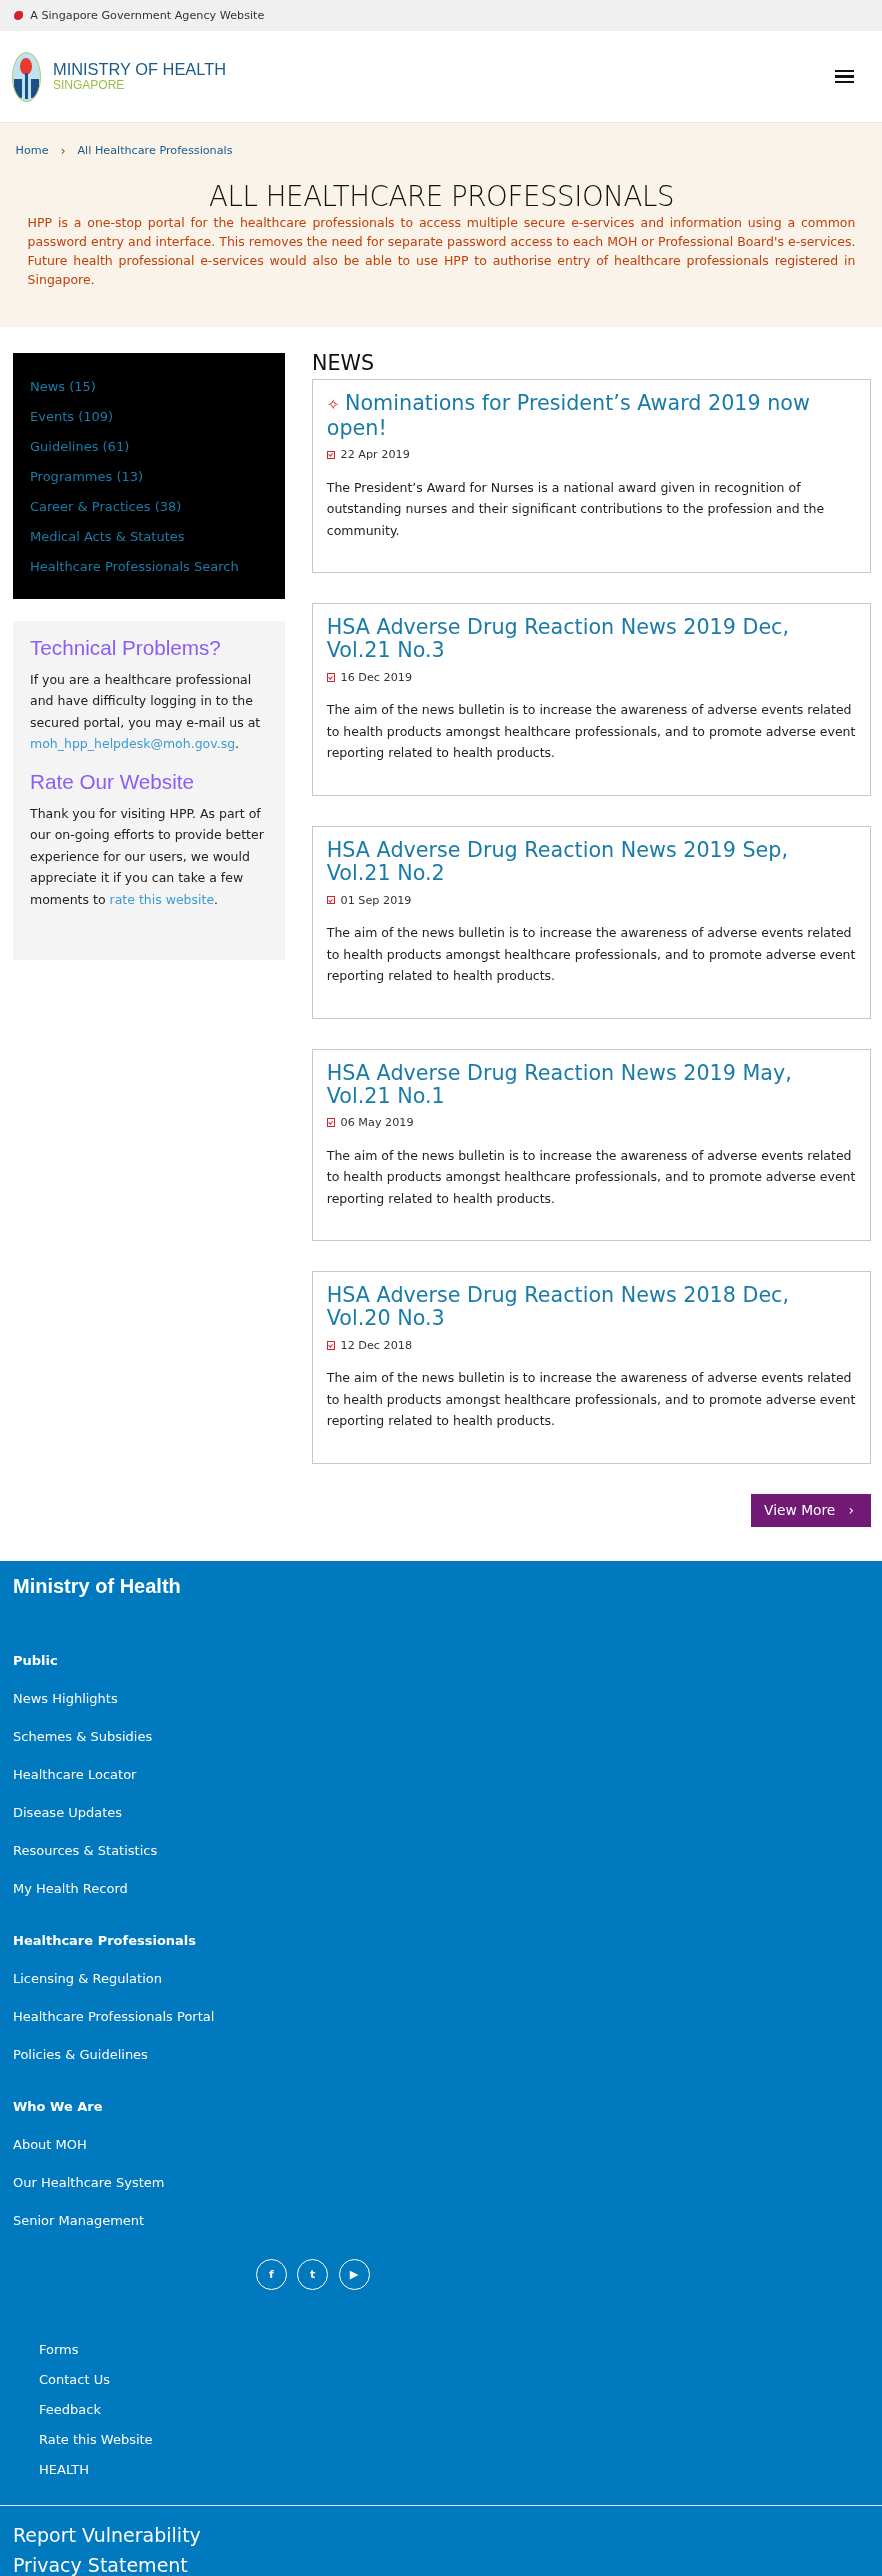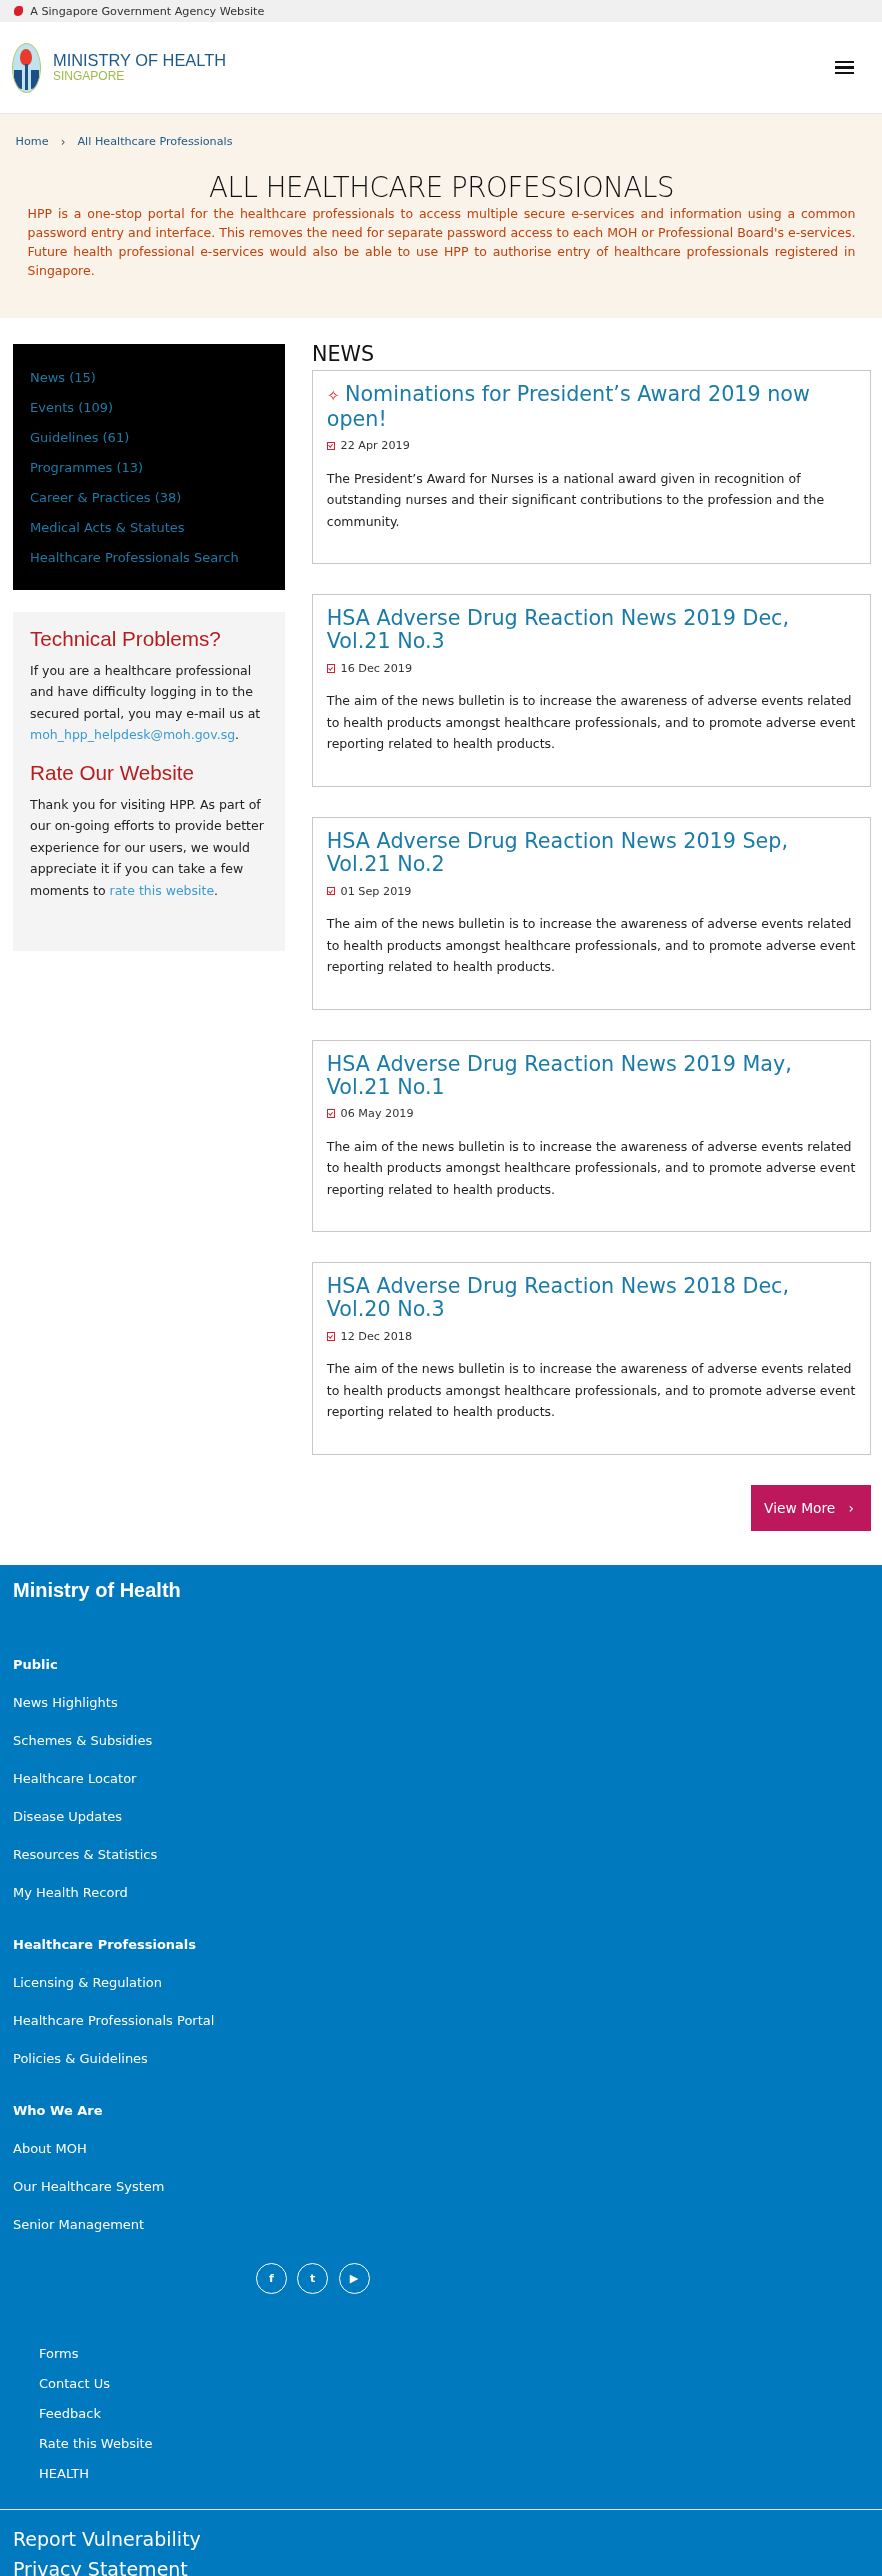--- a/index.html
+++ b/index.html
@@ -1,19 +1,19 @@
 <!DOCTYPE html>
 <html style="font-size:13.8px"><head>
 <meta charset="utf-8">
 <style>
   * { box-sizing: border-box; margin: 0; padding: 0; }
   body { width: 883px; font-family: "DejaVu Sans", sans-serif; color: #222; background: #fff; }
   a { text-decoration: none; }
 
-  .gov-bar { height: 22px; background: #f0f0f0; display: flex; align-items: center; padding-left: 13.8px; font-size: 11.2px; color: #333; }
+  .gov-bar { height: 31px; background: #f0f0f0; display: flex; align-items: center; padding-left: 13.8px; font-size: 11.2px; color: #333; }
   .gov-bar .lion { width: 9.5px; height: 9.5px; background: #d6202e; border-radius: 50% 30% 50% 40%; margin-right: 6.9px; display: inline-block; }
 
   .header { height: 92px; display: flex; align-items: center; justify-content: space-between; padding: 0 12px; border-bottom: 0.9px solid #e6e6e6; }
   .logo { display: flex; align-items: center; }
   .logo-mark { width: 29px; height: 50px; border-radius: 50%; border: 1.7px solid #b6c96a; background: #bfe3ef; position: relative; overflow: hidden; margin-right: 12px; }
   .logo-mark .dot { position: absolute; left: 6.9px; top: 5.2px; width: 12px; height: 17px; border-radius: 50%; background: #e83b2e; }
   .logo-mark .stem { position: absolute; left: 12px; top: 20.7px; width: 2.6px; height: 26px; background: #1b4f86; }
   .logo-mark .leaf-l { position: absolute; left: 0.9px; top: 26px; width: 8.6px; height: 19px; border-radius: 0 0 0 8.6px; background: #1b4f86; }
   .logo-mark .leaf-r { position: absolute; right: 0.9px; top: 26px; width: 8.6px; height: 19px; border-radius: 0 0 8.6px 0; background: #1b4f86; }
   .logo-text .t1 { font-family: "Liberation Sans", sans-serif; font-size: 16.4px; color: #1b5a8a; line-height: 19px; }
@@ -25,36 +25,36 @@
   .breadcrumb { font-size: 11.2px; color: #1b5a8a; display: flex; align-items: center; margin-left: -12px; }
   .breadcrumb .sep { margin: 0 12px; color: #555; font-size: 12px; }
   .hero h1 { font-family: "DejaVu Sans", sans-serif; font-weight: 300; font-size: 27.6px; text-align: center; margin-top: 22.4px; color: #111; letter-spacing: -0.4px; }
   .hero p { font-size: 12.5px; line-height: 19px; color: #c2410c; text-align: justify; margin-top: 0; }
 
   .main { display: flex; padding: 26px 12px 17px 13px; }
   .sidebar { width: 272px; flex-shrink: 0; }
   .side-nav { background: #000000; padding: 19px 17px 17px; }
   .side-nav a { display: block; color: #1a7ba8; font-size: 13px; line-height: 30px; }
   .side-box { background: #f4f4f4; padding: 15.5px 17px 34px; margin-top: 21.5px; }
-  .side-box h3 { font-family: "Liberation Sans", sans-serif; font-weight: 400; font-size: 20.7px; color: #b91c1c; margin-bottom: 8.6px; }
+  .side-box h3 { font-family: "Liberation Sans", sans-serif; font-weight: 400; font-size: 20.7px; color: #8b5cf6; margin-bottom: 8.6px; }
   .side-box p { font-size: 12.5px; line-height: 21.5px; color: #222; margin-bottom: 15.5px; }
   .side-box a { color: #3a9ad4; }
 
   .content { flex: 1; margin-left: 27px; }
   .content h2 { font-family: "DejaVu Sans", sans-serif; font-weight: 400; font-size: 20.7px; color: #111; margin-top: -1.7px; margin-bottom: 3.4px; }
   .card { border: 0.9px solid #c8c8c8; padding: 12px 13.8px 31px; margin-bottom: 30px; }
   .card-title { font-size: 20.7px; line-height: 23px; color: #1a7ba8; display: block; }
   .card-title .pin { color: #d6202e; font-size: 15.5px; margin-right: 5.2px; }
   .card-date { font-size: 11.2px; color: #333; margin-top: 8.6px; display: flex; align-items: center; }
   .cal { width: 8.6px; height: 8.6px; border: 1.3px solid #d6202e; margin-right: 5.2px; position: relative; }
   .cal::after { content: ""; position: absolute; left: 1.7px; top: 0.9px; width: 1.7px; height: 3.4px; border-right: 1.3px solid #d6202e; border-bottom: 1.3px solid #d6202e; transform: rotate(40deg); }
   .card-body { font-size: 12.5px; line-height: 21.5px; color: #222; margin-top: 15.5px; }
 
   .view-more-wrap { display: flex; justify-content: flex-end; margin-top: 0; padding-right: 0; }
-  .view-more { background: #be185d; color: #fff; font-size: 13.8px; padding: 0 17px 0 13px; height: 46px; width: 120px; display: flex; align-items: center; justify-content: space-between; margin-top: 0; margin-bottom: 17px; }
+  .view-more { background: #701a75; color: #fff; font-size: 13.8px; padding: 0 17px 0 13px; height: 33px; width: 120px; display: flex; align-items: center; justify-content: space-between; margin-top: 0; margin-bottom: 17px; }
 
   .footer { background: #0079bf; color: #fff; padding: 13.8px 13px 34px; }
   .footer h4.brand { font-family: "Liberation Sans", sans-serif; font-size: 20px; font-weight: 700; margin-bottom: 48px; }
   .fsec { margin-bottom: 22.4px; }
   .fsec .fh { font-weight: 700; font-size: 13px; line-height: 30px; }
   .fsec a { display: block; color: #fff; font-size: 13px; line-height: 30px; margin-top: 8px; }
   .social { display: flex; justify-content: flex-start; padding-left: 243px; margin-top: 17px; gap: 10.3px; }
   .social span { width: 31px; height: 31px; border: 1.7px solid #fff; border-radius: 50%; display: flex; align-items: center; justify-content: center; font-size: 11.2px; font-weight: 700; }
   .util { padding-left: 26px; margin-top: 45px; margin-bottom: 20.7px; }
   .util a { display: block; color: #fff; font-size: 13px; line-height: 30px; }

